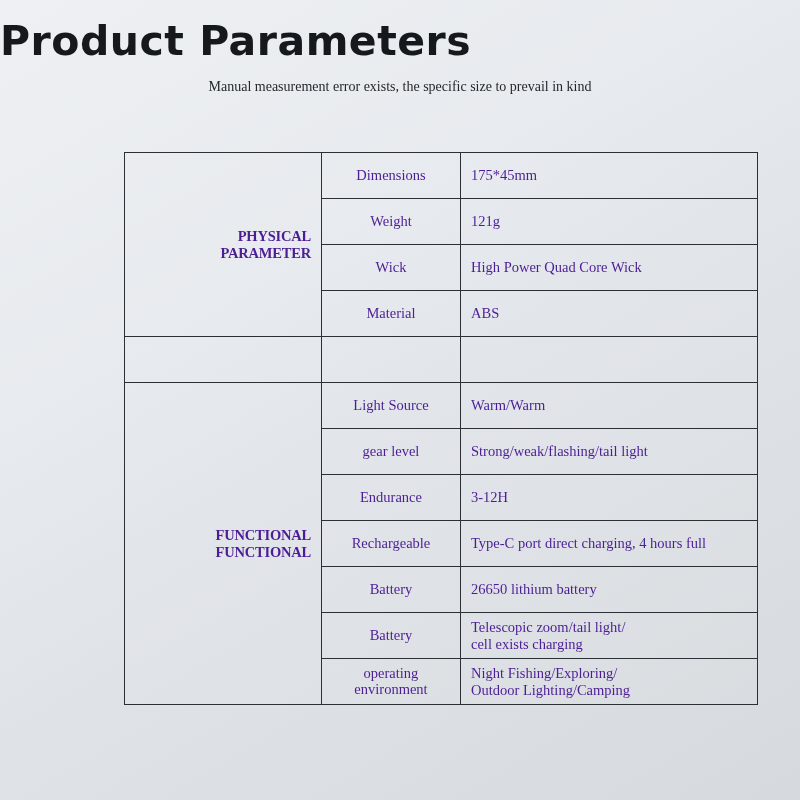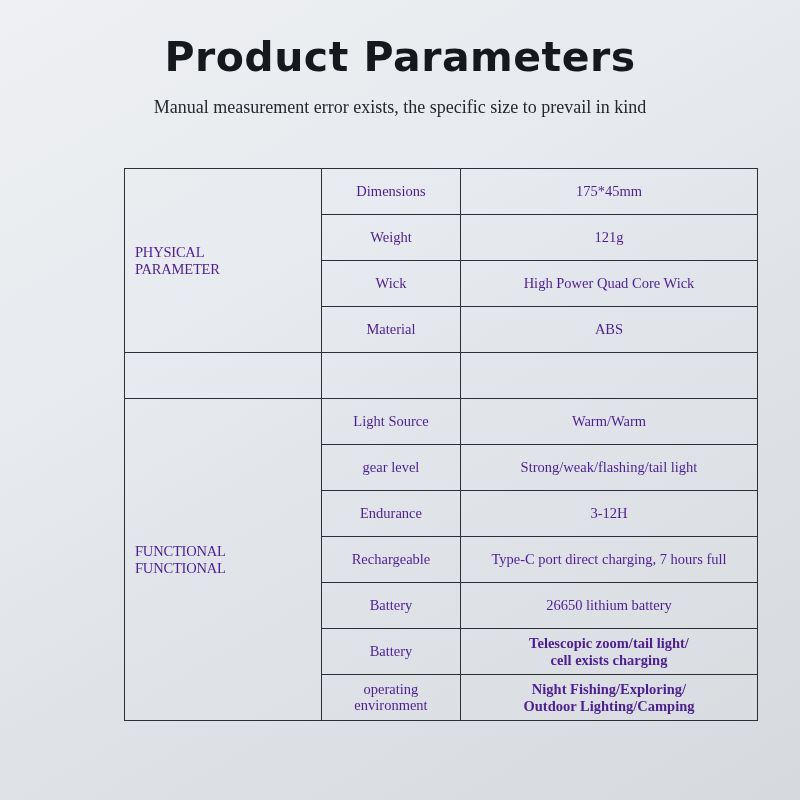--- a/index.html
+++ b/index.html
@@ -13,33 +13,33 @@
     background: linear-gradient(150deg, #eef0f3 0%, #e7eaee 35%, #dfe3e8 60%, #d6dade 100%);
     position: relative;
     overflow: hidden;
   }
   .page {
     position: relative;
     width: 800px;
     height: 800px;
   }
   .title {
-    text-align: center;
+    text-align: left;
     font-family: "DejaVu Sans", sans-serif;
     font-weight: bold;
     font-size: 41px;
     letter-spacing: 0.5px;
     color: #15181c;
-    margin: 16px;
+    margin: 0;
     padding-top: 17px;
   }
   .subtitle {
     text-align: center;
     font-family: "Liberation Serif", serif;
-    font-size: 18px;
+    font-size: 14px;
     color: #24282d;
     margin: 14px 0 0 0;
   }
 
   
   .spec-table {
     position: absolute;
     left: 124px;
     top: 152px;
     width: 572px;
@@ -52,44 +52,43 @@
     font-family: "Liberation Serif", serif;
     font-size: 14.5px;
     color: #4c1d95;
     padding: 4px 10px;
     height: 37px;
     vertical-align: middle;
     background: rgba(255,255,255,0.03);
   }
   .col-group {
     width: 176px;
-    text-align: left;
+    text-align: right;
     font-family: "DejaVu Sans", sans-serif;
-    font-weight: normal;
+    font-weight: bold;
     font-size: 17px;
     line-height: 1.12;
     letter-spacing: -0.2px;
     color: #14181d;
   }
   .col-key {
     width: 118px;
     text-align: center;
   }
   .col-val {
     width: 276px;
-    text-align: center;
+    text-align: left;
     padding-left: 12px;
   }
   .spacer-row td {
     height: 37px;
   }
   .two-line {
     line-height: 1.12;
     font-size: 13.5px;
-    font-weight: bold;
   }
   .key-two-line {
     line-height: 1.1;
     text-align: center;
   }
 
   
   .illus {
     position: absolute;
     left: 0;
@@ -147,21 +146,21 @@
       <tr>
         <td class="col-key">gear level</td>
         <td class="col-val">Strong/weak/flashing/tail light</td>
       </tr>
       <tr>
         <td class="col-key">Endurance</td>
         <td class="col-val">3-12H</td>
       </tr>
       <tr>
         <td class="col-key">Rechargeable</td>
-        <td class="col-val">Type-C port direct charging, 7 hours full</td>
+        <td class="col-val">Type-C port direct charging, 4 hours full</td>
       </tr>
       <tr>
         <td class="col-key">Battery</td>
         <td class="col-val">26650 lithium battery</td>
       </tr>
       <tr>
         <td class="col-key">Battery</td>
         <td class="col-val two-line">
           <span>Telescopic zoom/tail light/</span><br>
           <span>cell exists charging</span>

